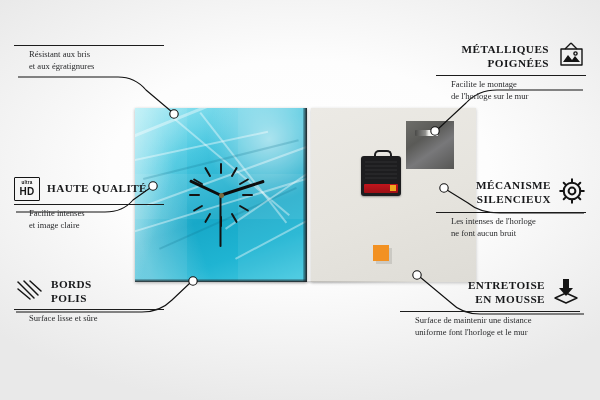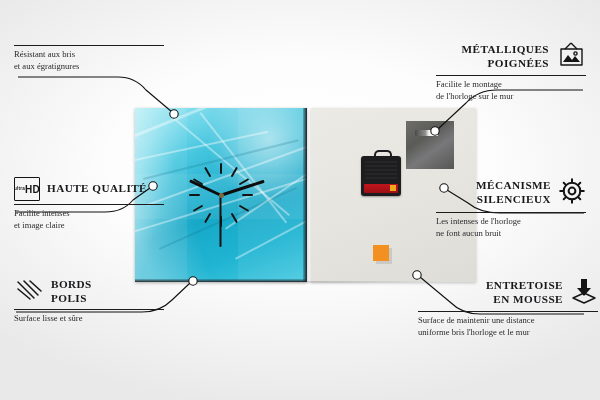--- a/index.html
+++ b/index.html
@@ -25,29 +25,29 @@
   .f-title{
     font-family:"Liberation Serif", serif;
     font-weight:bold;font-size:11.2px;letter-spacing:.45px;
     color:#17181a;line-height:1.22;text-transform:uppercase;
   }
   .feature.left .f-title{text-align:left;}
   .feature.right .f-title{text-align:right;}
   .f-rule{height:1px;background:#1c1c1c;margin:3px 0 3px 0;}
   .f-sub{
     font-family:"Liberation Serif", serif;
-    font-size:8.6px;color:#2a2b2d;line-height:1.35;
+    font-size:8.6px;color:#2a2b2d;line-height:1.35;margin-left:15px;
   }
   .feature.right .f-sub{text-align:left;}
   .ico{flex:0 0 auto;display:block;}
 
   
   .hdbox{
     width:24px;height:22px;border:1.4px solid #141414;border-radius:1px;
-    display:flex;flex-direction:row;align-items:center;justify-content:center;
+    display:flex;flex-direction:column;align-items:center;justify-content:center;
     font-family:"Liberation Sans", sans-serif;line-height:1;
   }
   .hdbox .u{font-size:4.6px;font-weight:bold;letter-spacing:.2px;color:#141414;}
   .hdbox .h{font-size:10px;font-weight:bold;letter-spacing:.3px;color:#141414;margin-top:1px;}
 
   
   #product{position:absolute;left:135px;top:108px;width:341px;height:174px;}
   #clock{
     position:absolute;left:0;top:0;width:172px;height:174px;
     background:
@@ -303,37 +303,37 @@
         </svg>
       </span>
     </div>
     <div class="f-rule"></div>
     <div class="f-sub">
       <div>Les intenses de l'horloge</div>
       <div>ne font aucun bruit</div>
     </div>
   </div>
 
-  <div class="feature right" style="left:418px;top:278px;width:180px;">
+  <div class="feature right" style="left:400px;top:278px;width:180px;">
     <div class="f-head right">
       <div class="f-title">
         <div>ENTRETOISE</div>
         <div>EN MOUSSE</div>
       </div>
       <span class="ico">
         <svg width="28" height="26" viewBox="0 0 28 26">
           <g fill="#141414">
             <path d="M11,1 h6 v9 h4 l-7,8 l-7,-8 h4 z"></path>
           </g>
           <g fill="none" stroke="#141414" stroke-width="1.4" stroke-linejoin="round">
             <path d="M14,25 L3,20 L14,15 L25,20 Z"></path>
           </g>
         </svg>
       </span>
     </div>
     <div class="f-rule"></div>
     <div class="f-sub">
       <div>Surface de maintenir une distance</div>
-      <div>uniforme bris l'horloge et le mur</div>
+      <div>uniforme font l'horloge et le mur</div>
     </div>
   </div>
 
 </div>
 
 </body></html>

